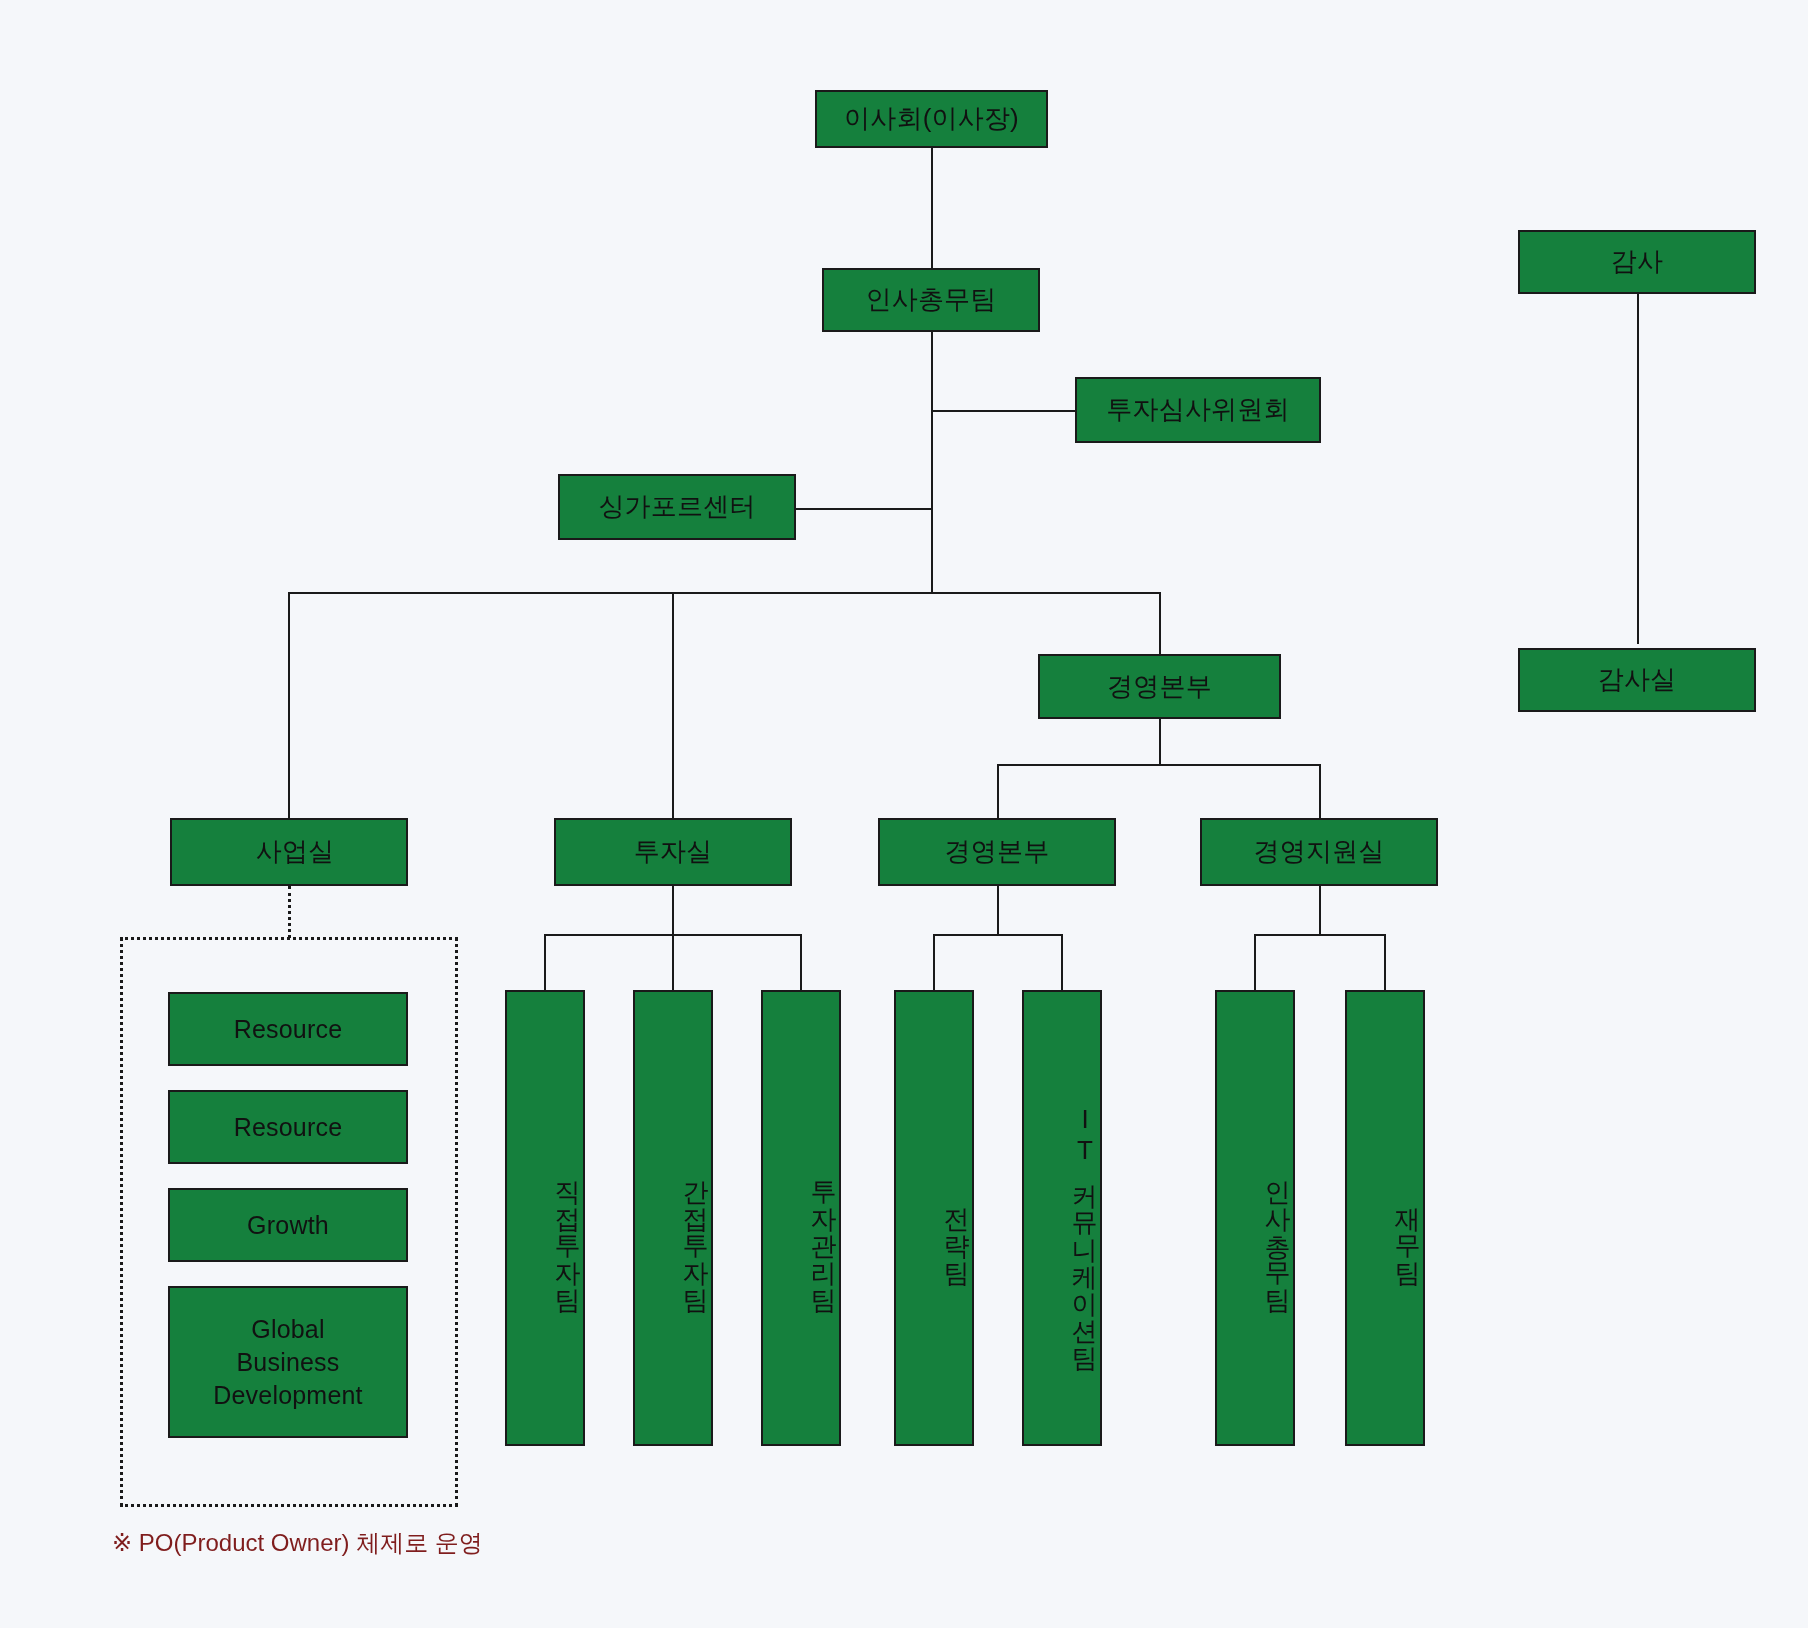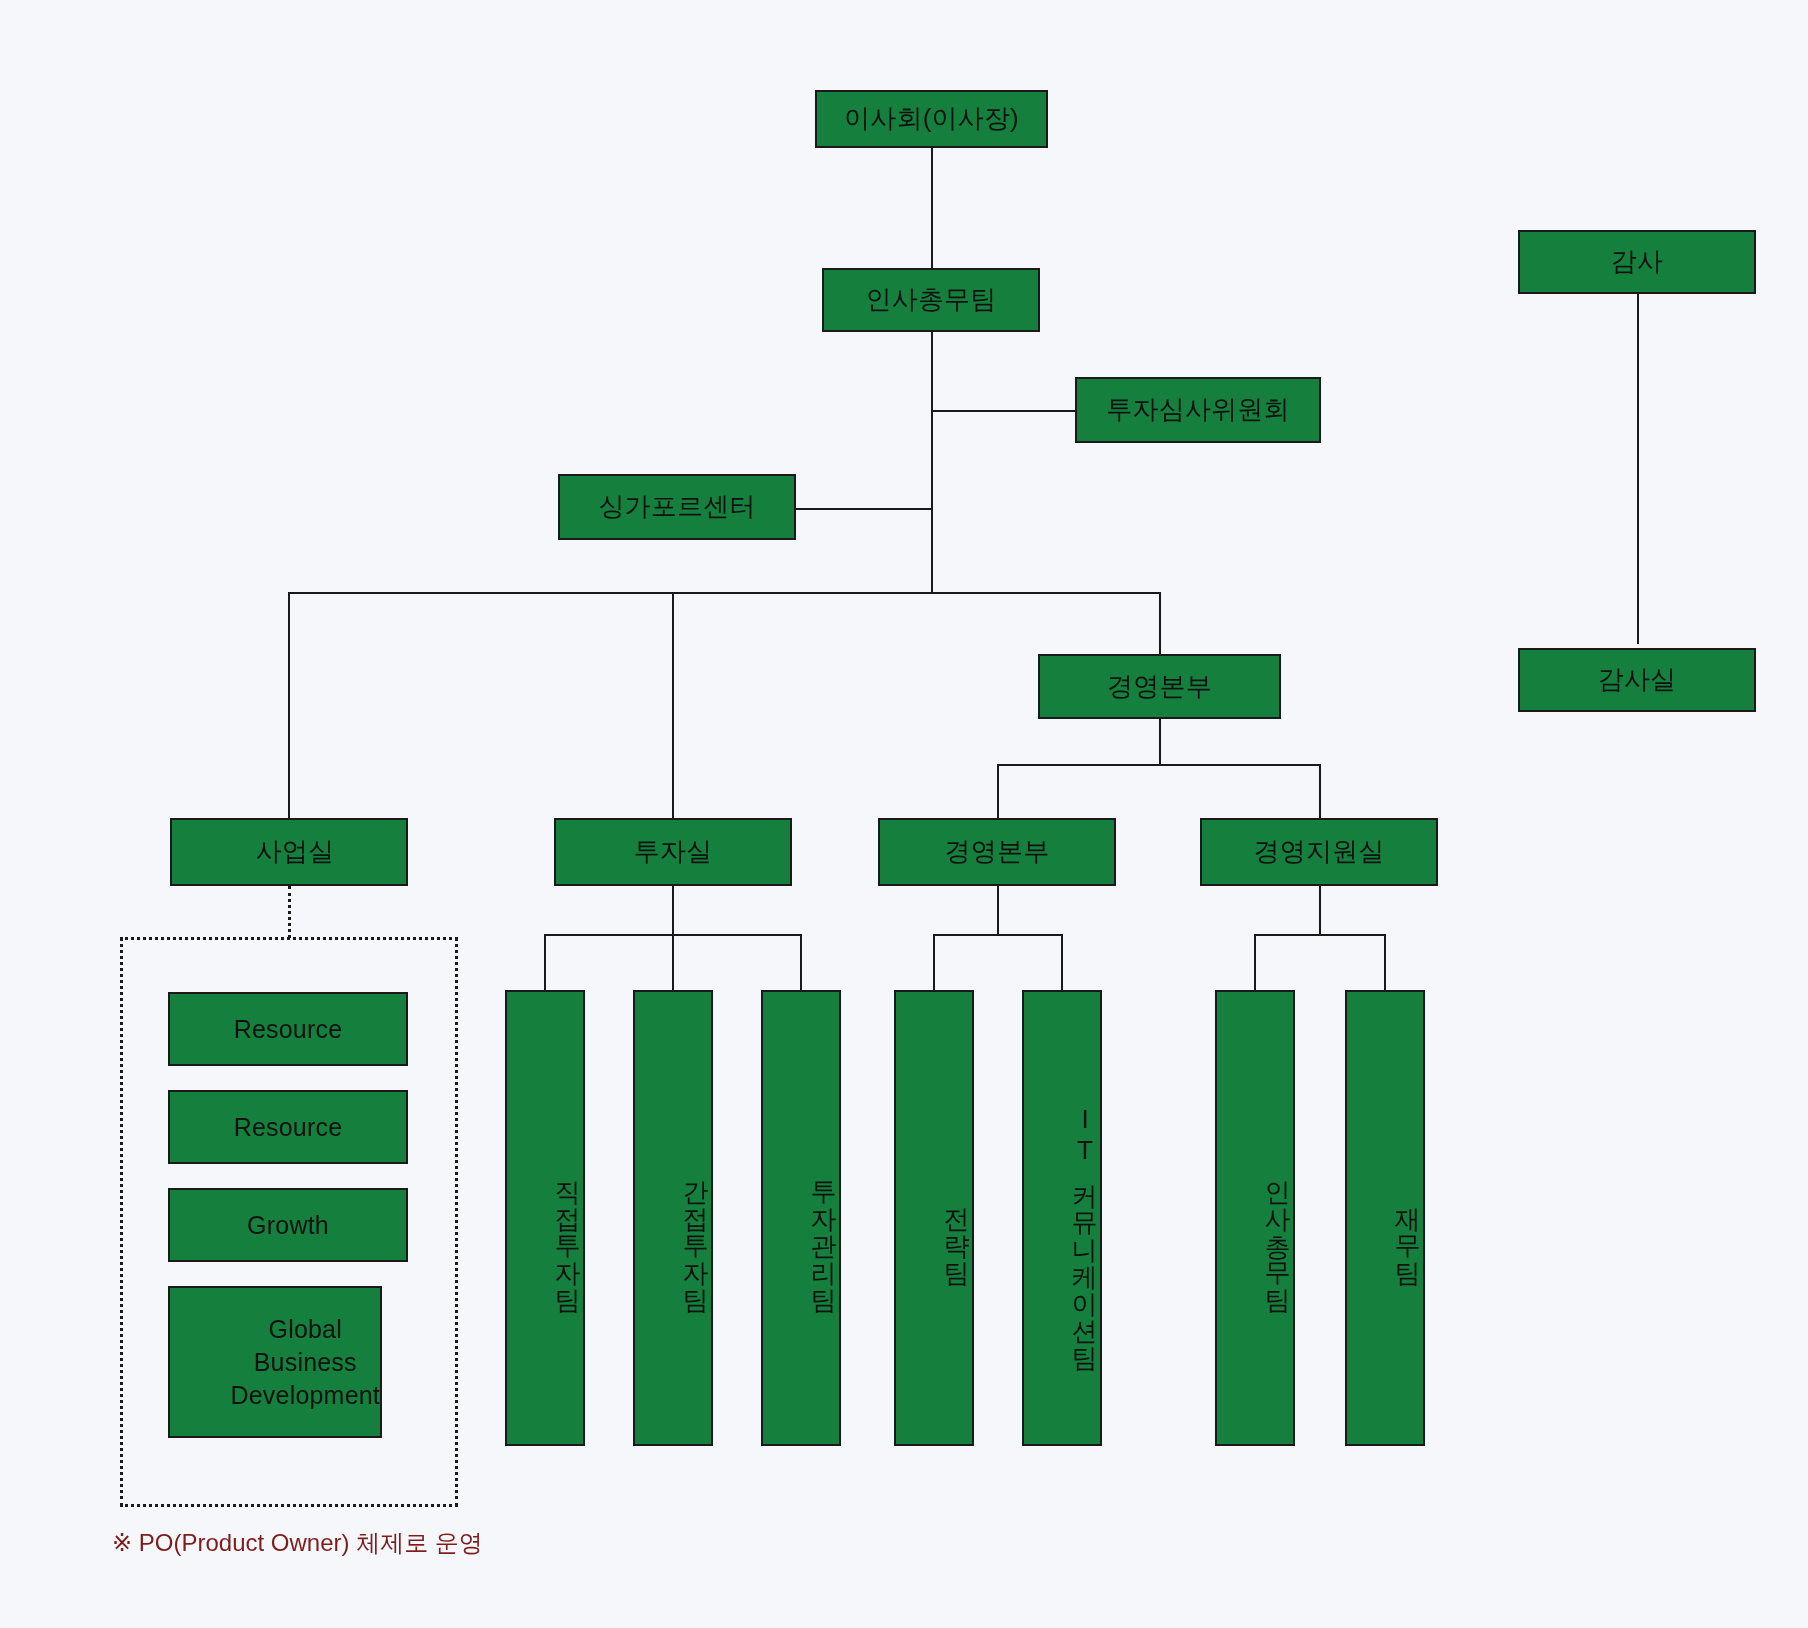--- a/index.html
+++ b/index.html
@@ -184,21 +184,21 @@
   </div>
 
   <div class="node chip" style="left:168px; top:1090px; width:240px; height:74px;">
     <span>Resource</span>
   </div>
 
   <div class="node chip" style="left:168px; top:1188px; width:240px; height:74px;">
     <span>Growth</span>
   </div>
 
-  <div class="node chip" style="left:168px; top:1286px; width:214px; height:152px; white-space:pre-line;justify-content:flex-end;">
+  <div class="node chip" style="left:168px; top:1286px; width:240px; height:152px; white-space:pre-line;">
     <span>Global
 Business
 Development</span>
   </div>
 
   <div class="footnote" style="left:112px; top:1527px;">※ PO(Product Owner) 체제로 운영</div>
 
   <div class="node vertical" style="left:505px; top:990px; width:80px; height:456px;">
     <span>직접투자팀</span>
   </div>

